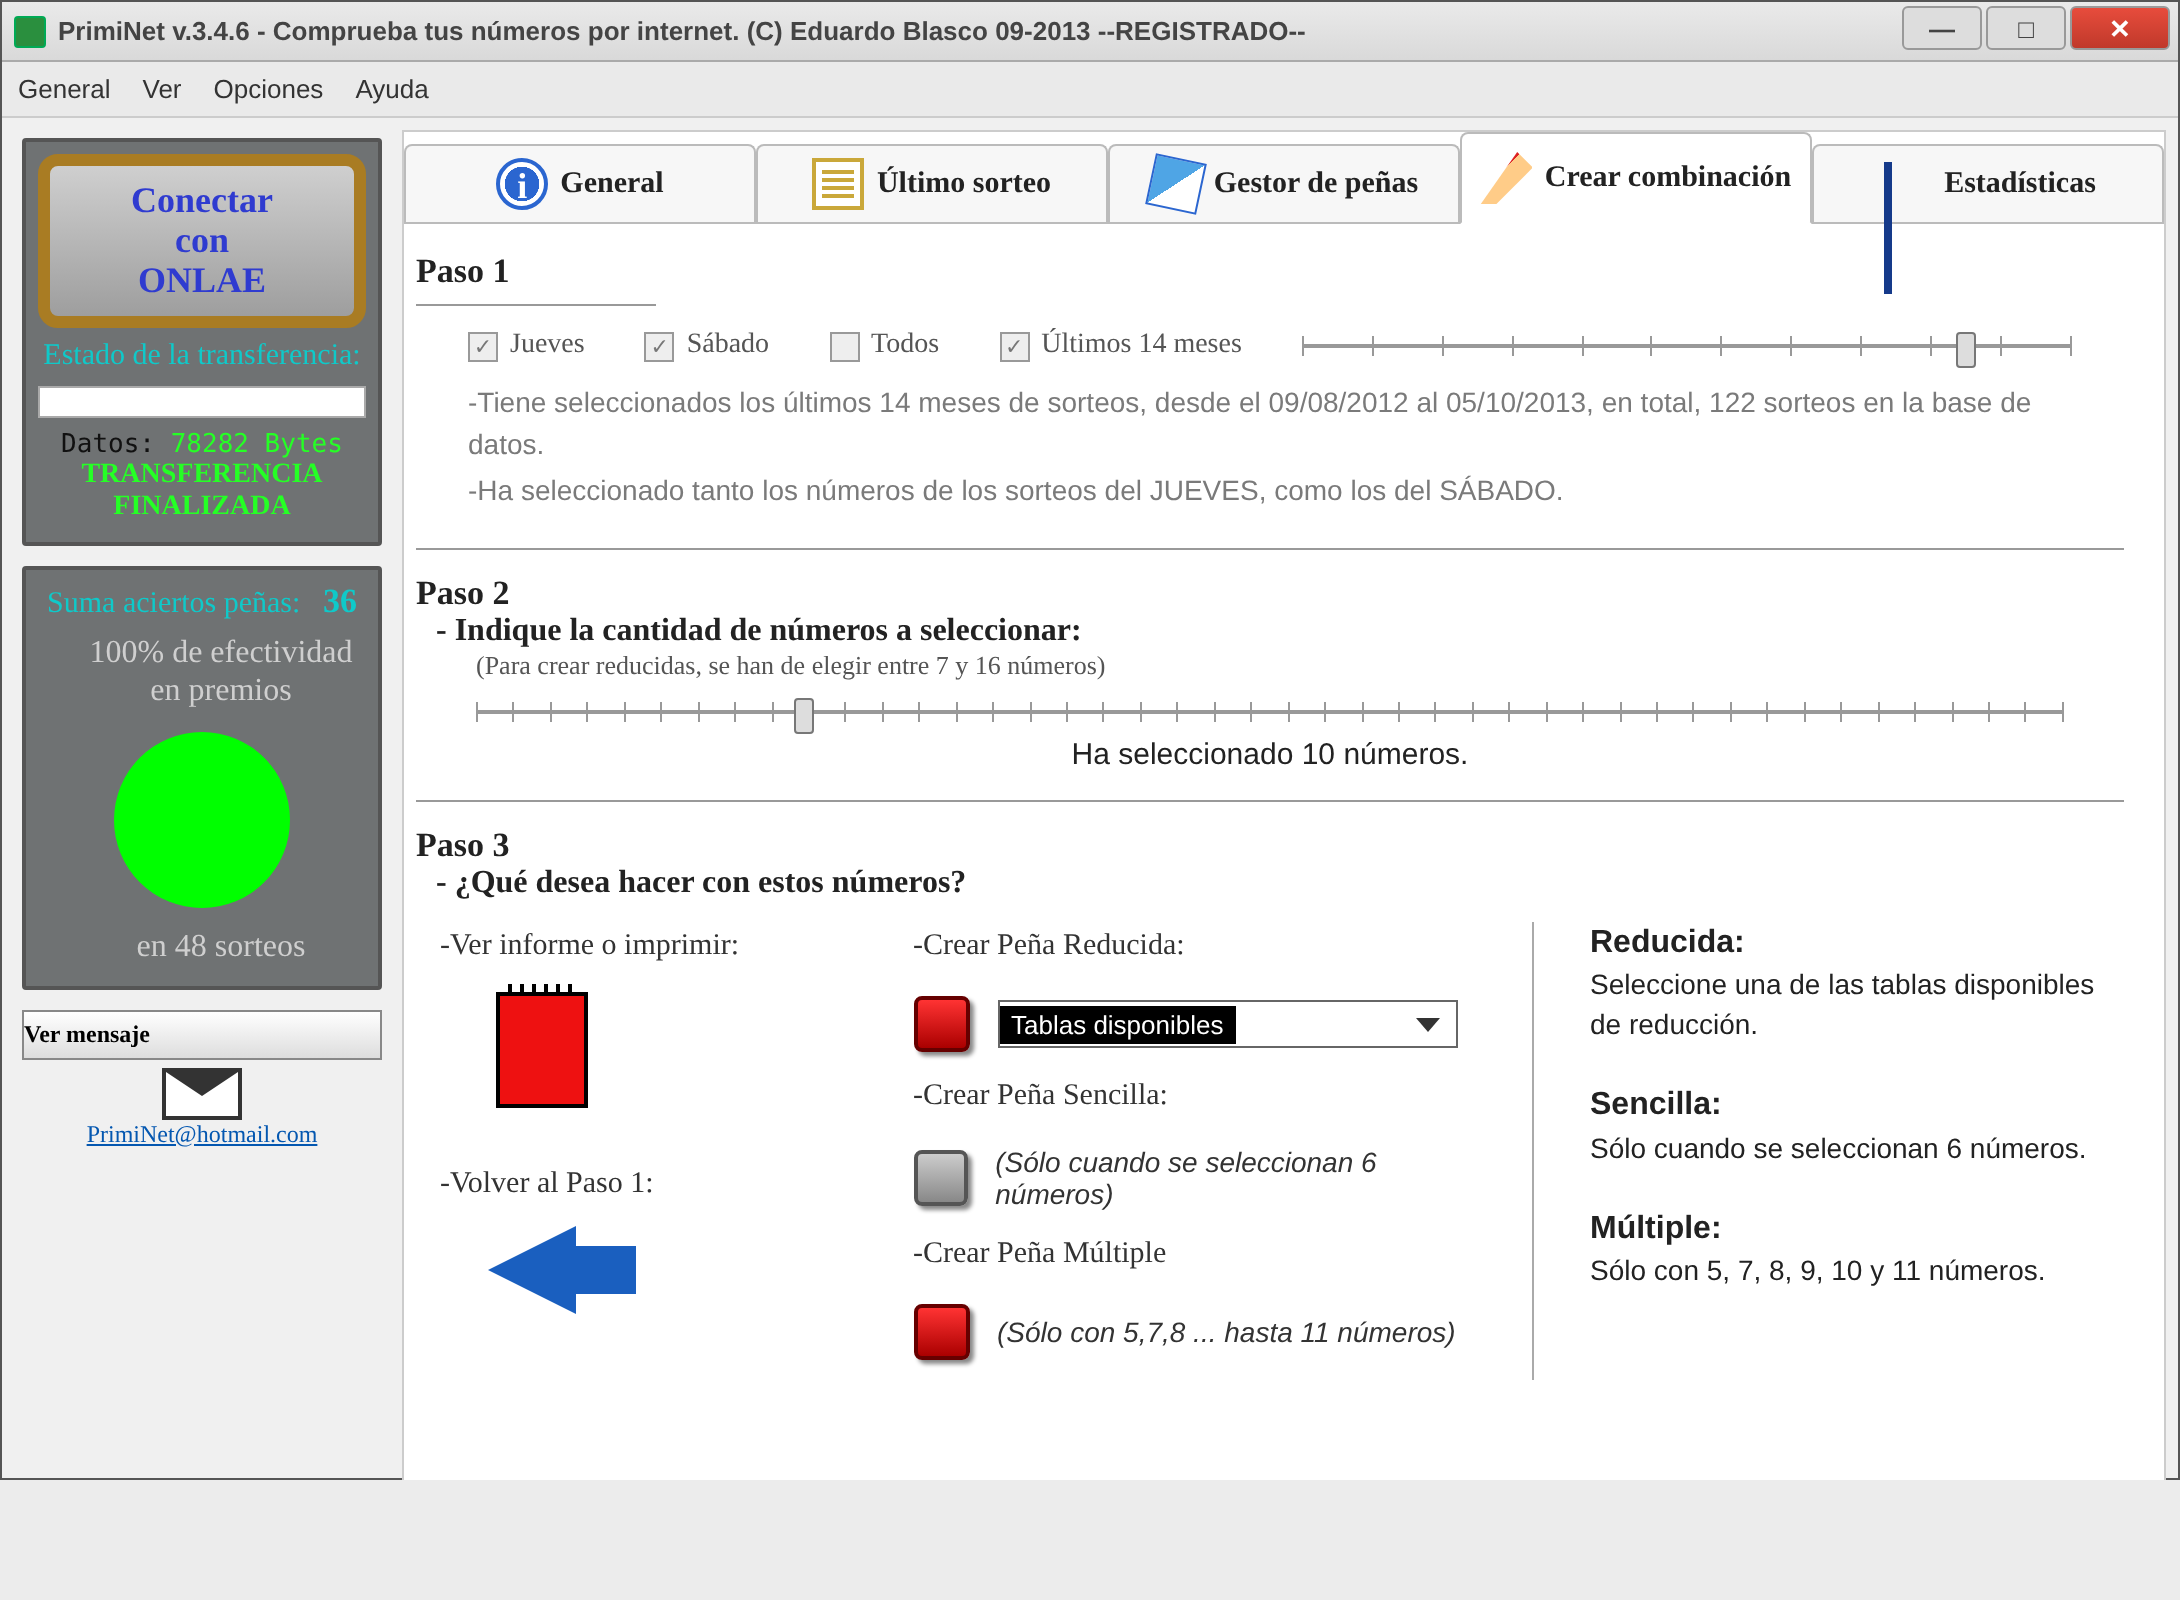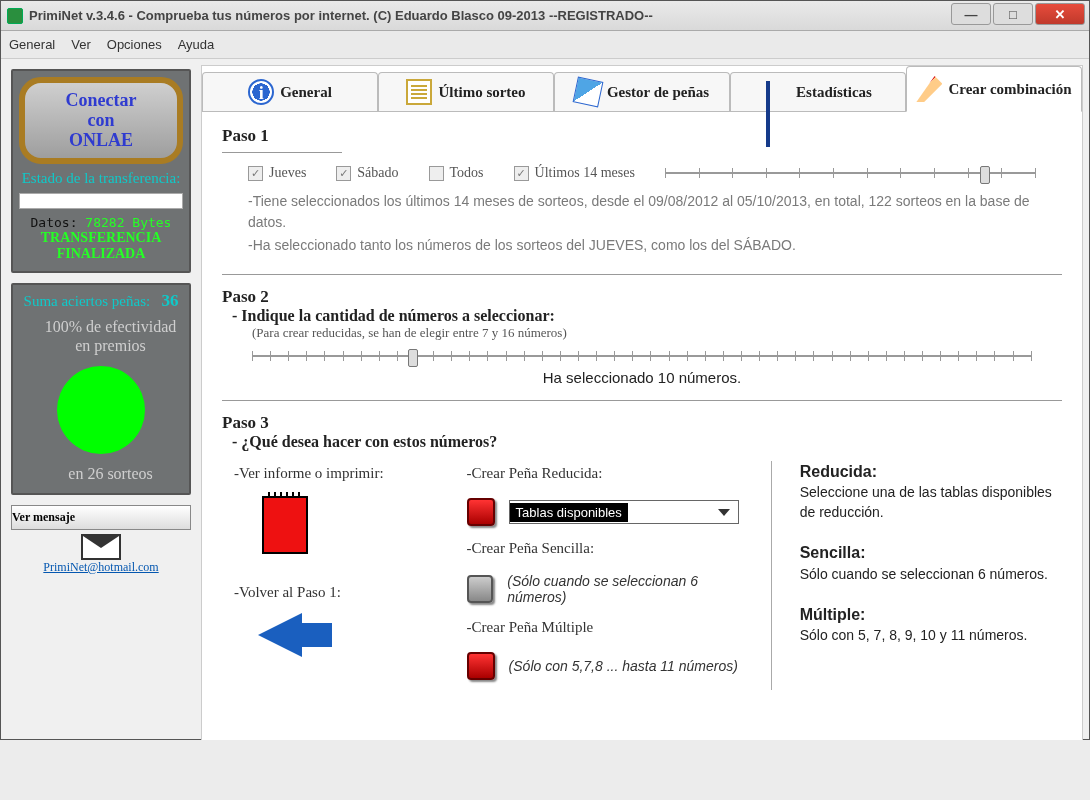--- a/index.html
+++ b/index.html
@@ -14,21 +14,21 @@
 .win-close { background:linear-gradient(#e74c3c,#c0392b); width:50px; color:#fff; }
 
 .menubar { height:28px; background:#eaeaea; border-bottom:1px solid #ccc; display:flex; align-items:center; padding:0 8px; gap:16px; color:#333; }
 .menubar span { cursor:default; }
 
 .body-area { display:flex; height:calc(800px - 30px - 28px); }
 
 
 .sidebar { width:200px; padding:10px; display:flex; flex-direction:column; gap:0; }
 .panel-dark { background:#6f7273; border:2px solid #555; border-radius:2px; padding:6px 6px 10px 6px; color:#ddd; font-family:"Comic Sans MS",cursive; text-align:center; margin-bottom:10px; }
-.connect-btn { background:linear-gradient(#cfcfcf,#9e9e9e); border:6px solid #a97c23; border-radius:22px; padding:8px 6px; color:#2f3bd0; font-family:"Comic Sans MS",cursive; font-size:18px; font-weight:bold; line-height:1.1; cursor:pointer; }
+.connect-btn { background:linear-gradient(#cfcfcf,#9e9e9e); border:6px solid #a97c23; border-radius:10px; padding:8px 6px; color:#2f3bd0; font-family:"Comic Sans MS",cursive; font-size:18px; font-weight:bold; line-height:1.1; cursor:pointer; }
 .transfer-label { color:#0fc9c9; font-size:15px; margin-top:6px;}
 .transfer-bar { height:16px; background:#fff; border:1px solid #aaa; margin:6px 0; }
 .datos-line { font-size:13px; font-family:monospace;}
 .datos-line .k{color:#111; font-weight:normal;}
 .datos-line .v{color:#25ff25;}
 .finalizada{ color:#25ff25; font-weight:bold; font-size:14px; line-height:1.1;}
 .panel2 .cyan { color:#0fc9c9; font-size:15px;}
 .panel2 .num { color:#0fc9c9; font-weight:bold; font-size:17px; }
 .panel2 .gray { color:#cfcfcf; font-size:16px; margin-top:6px; line-height:1.2;margin-left:19px;}
 .green-circle{ width:88px; height:88px; background:#0f0; border-radius:50%; margin:10px auto;}
@@ -36,21 +36,21 @@
 .mail-icon-row{ text-align:center; margin-top:4px; }
 .email-link{ color:#0457b0; font-size:12px; font-family:"Comic Sans MS",cursive; text-decoration:underline;}
 
 
 .main { flex:1; background:#fff; margin:6px 6px 6px 0; border:1px solid #ccc; display:flex; flex-direction:column; }
 .tabs { display:flex; height:46px; background:#fff; border-bottom:1px solid #bbb;  }
 .tab { flex:1; border:1px solid #bbb; border-bottom:none; margin-top:6px; display:flex; align-items:center; justify-content:center; gap:6px; padding:0 6px; font-family:"Comic Sans MS",cursive; font-size:15px; font-weight:bold; color:#222; background:#f7f7f7; cursor:pointer; border-radius:4px 4px 0 0;}
 .tab.active { background:#fff; margin-top:0; height:46px; border-bottom:1px solid #fff; position:relative; z-index:2;}
 .tab .ic { width:26px; height:26px; display:inline-block; }
 
-.content { flex:1; padding:14px 20px 10px 20px; overflow:auto; font-family:"Comic Sans MS",cursive; color:#222; }
+.content { flex:1; padding:14px 20px 10px 6px; overflow:auto; font-family:"Comic Sans MS",cursive; color:#222; }
 .step-title { font-weight:bold; font-size:17px; }
 .rule { height:1px; background:#999; margin:6px 0 12px 0; }
 .step1-row { display:flex; align-items:center; gap:30px; padding:0 26px; }
 .chk { display:flex; align-items:center; gap:6px; color:#555; font-size:14px;}
 .chk .box { width:15px; height:15px; border:1px solid #999; background:#eee; display:flex; align-items:center; justify-content:center; font-size:11px; color:#777;}
 .slider-rail { flex:1; height:2px; background:#999; position:relative; min-width:180px;}
 .ticks { position:absolute; left:0; right:0; top:-4px; display:flex; justify-content:space-between;}
 .ticks i{ display:block; width:1px; height:10px; background:#999;}
 .slider-knob{ position:absolute; top:-6px; width:10px; height:18px; background:#ddd; border:1px solid #777; border-radius:2px;}
 .step-note { color:#7a7a7a; font-size:14px; padding:10px 26px 0 26px; line-height:1.5; font-family:Tahoma,Arial,sans-serif;}
@@ -128,21 +128,21 @@
         <div class="finalizada">TRANSFERENCIA FINALIZADA</div>
       </div>
 
       <div class="panel-dark panel2">
         <div class="cyan">
           <span>Suma aciertos peñas:</span>&nbsp;&nbsp;
           <span class="num">36</span>
         </div>
         <div class="gray">100% de efectividad en premios</div>
         <div class="green-circle"></div>
-        <div class="gray">en 26 sorteos</div>
+        <div class="gray">en 48 sorteos</div>
       </div>
 
       <div class="ver-mensaje">Ver mensaje</div>
       <div class="mail-icon-row">
         <div class="mail-svg"></div>
         <div class="email-link">PrimiNet@hotmail.com</div>
       </div>
     </div>
 
     <div class="main">
@@ -151,33 +151,33 @@
           <span class="ic ic-info"></span>
           <span>General</span>
         </div>
         <div class="tab">
           <span class="ic ic-doc"></span>
           <span>Último sorteo</span>
         </div>
         <div class="tab">
           <span class="ic ic-gestor"></span>
           <span style="text-align:center; line-height:1.1;">Gestor de peñas</span>
+        </div>
+        <div class="tab active">
+          <span class="ic ic-pen"></span>
+          <span style="text-align:center; line-height:1.1;">Crear combinación</span>
         </div>
         <div class="tab">
           <span class="ic ic-stats">
               <i style="height:10px"></i>
               <i style="height:20px"></i>
               <i style="height:14px"></i>
               <i style="height:22px"></i>
             </span>
           <span>Estadísticas</span>
-        </div>
-        <div class="tab active">
-          <span class="ic ic-pen"></span>
-          <span style="text-align:center; line-height:1.1;">Crear combinación</span>
         </div>
       </div>
 
       <div class="content">
 
         <div class="step-title">Paso 1</div>
         <div class="rule" style="width:120px;"></div>
         <div class="step1-row">
           <label class="chk">
               <span class="box">✓</span>

